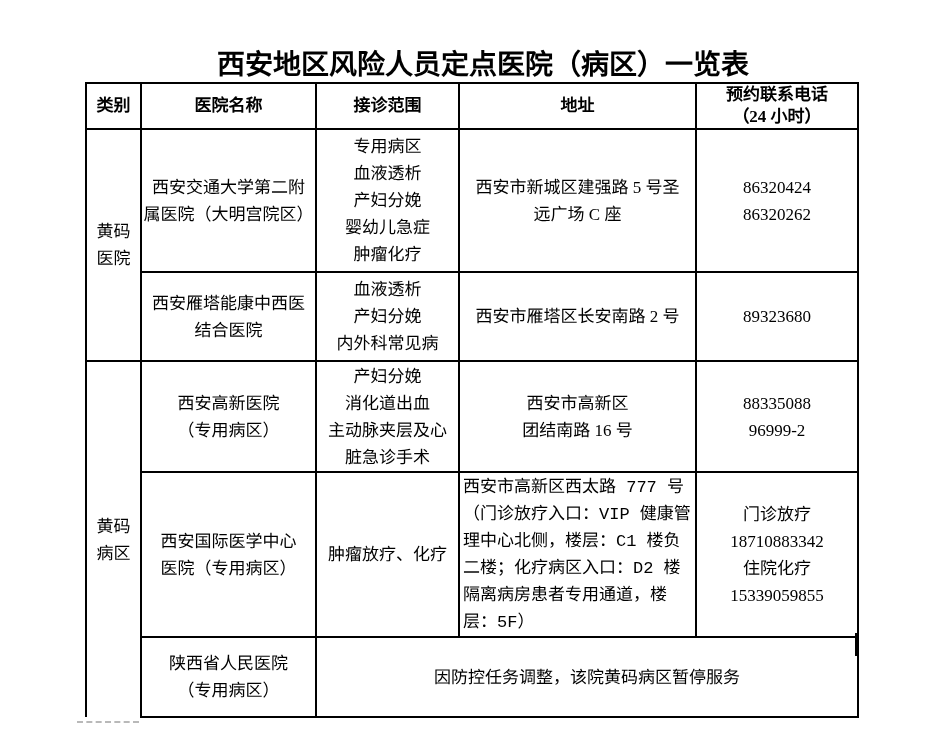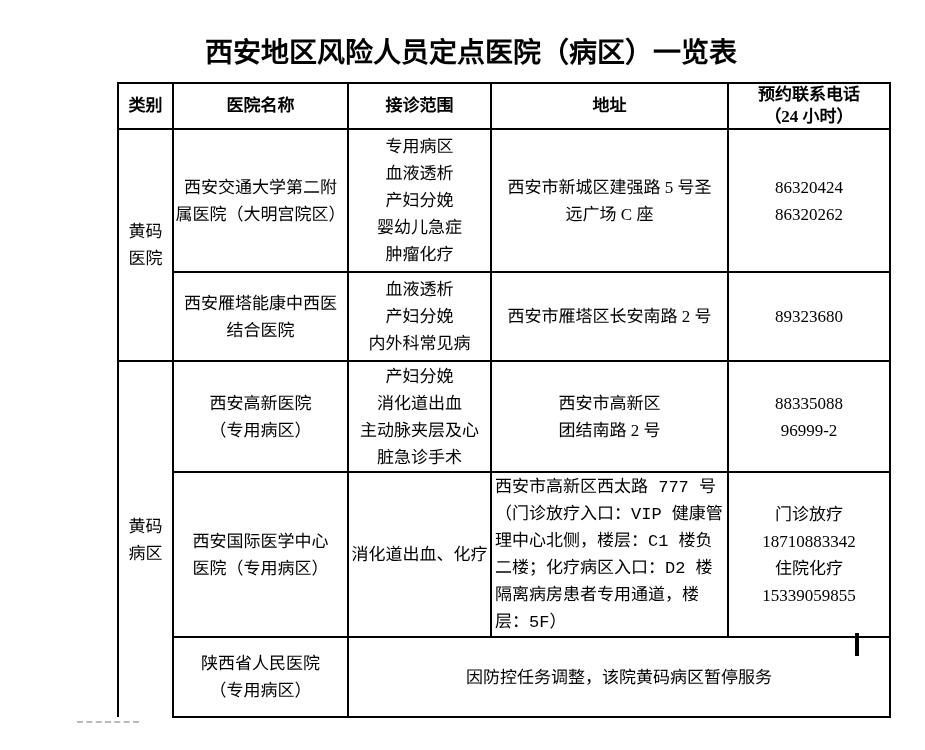--- a/index.html
+++ b/index.html
@@ -10,36 +10,35 @@
     background: #ffffff;
     color: #000000;
     font-family: "Liberation Serif", "DejaVu Serif", serif;
     overflow: hidden;
   }
   .title {
     position: absolute;
     top: 30px;
     left: 85px;
     width: 772px;
-    margin: 0;
+    margin: 12px;
     text-align: center;
     font-size: 28px;
     font-weight: 700;
     white-space: nowrap;
   }
   table.hospital-table {
     position: absolute;
     top: 82px;
     left: 85px;
     width: 772px;
     table-layout: fixed;
     border-collapse: collapse;
     border: 2px solid #000000;
     border-bottom: none;
-    margin-left: 32px;
   }
   th, td {
     border: 2px solid #000000;
     padding: 0;
     text-align: center;
     vertical-align: middle;
     white-space: pre-line;
     font-size: 17px;
     line-height: 27px;
     font-weight: normal;
@@ -126,29 +125,29 @@
       <tr class="r3">
         <td rowspan="3" class="cat-bottom">黄码
 病区</td>
         <td>西安高新医院
 （专用病区）</td>
         <td>产妇分娩
 消化道出血
 主动脉夹层及心
 脏急诊手术</td>
         <td>西安市高新区
-团结南路 2 号</td>
+团结南路 16 号</td>
         <td>88335088
 96999-2</td>
       </tr>
 
       <tr class="r4">
         <td>西安国际医学中心
 医院（专用病区）</td>
-        <td>消化道出血、化疗</td>
+        <td>肿瘤放疗、化疗</td>
         <td class="addr-left">西安市高新区西太路 777 号
 （门诊放疗入口：VIP 健康管
 理中心北侧，楼层：C1 楼负
 二楼；化疗病区入口：D2 楼
 隔离病房患者专用通道，楼
 层：5F）</td>
         <td>门诊放疗
 18710883342
 住院化疗
 15339059855</td>

